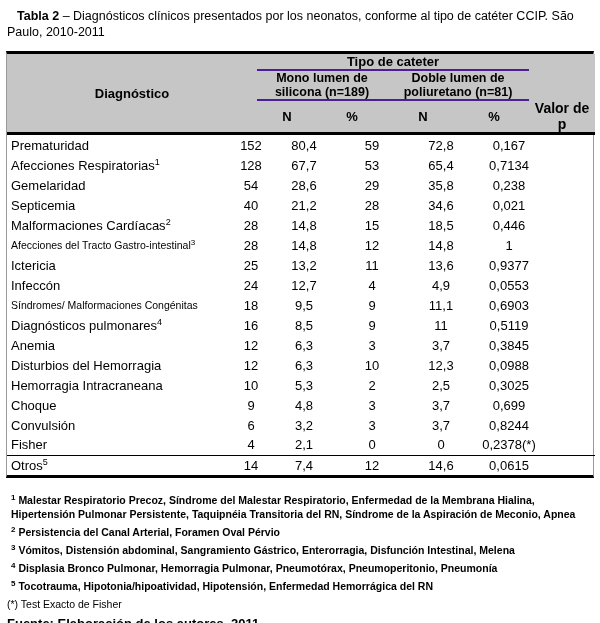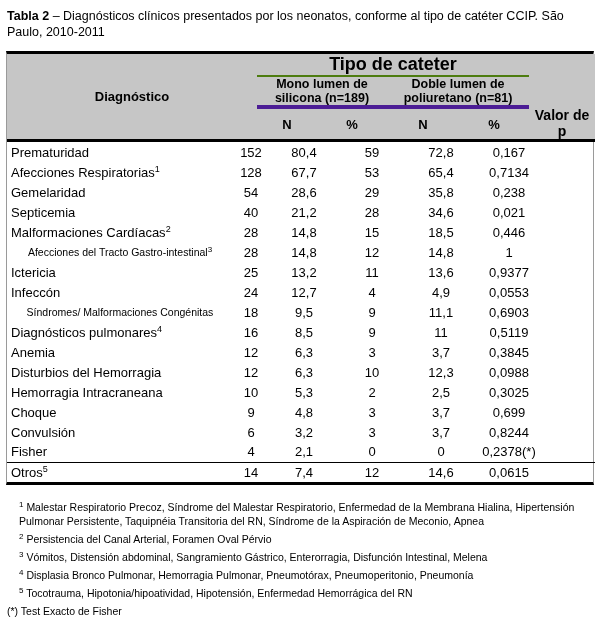--- a/index.html
+++ b/index.html
@@ -4,51 +4,51 @@
 <style>
   * { box-sizing: border-box; }
   html, body { margin: 0; padding: 0; }
   body {
     width: 600px; height: 623px; background: #ffffff; color: #000;
     font-family: "Liberation Sans", sans-serif; overflow: hidden;
   }
   .page { padding: 8px 5px 0 6px; }
 
   .title { font-size: 12.5px; line-height: 16px; margin: 0 0 0 1px; width: 588px; }
-  .title b { font-weight: bold; }
+  .title b { font-weight: bold; margin-left: 10px; }
 
   .table-wrap {
     margin-top: 11px; width: 588px;
     border-left: 1px solid #9a9a9a; border-right: 1px solid #9a9a9a;
     border-top: 3px solid #000; border-bottom: 3px solid #000;
   }
   table { border-collapse: collapse; table-layout: fixed; width: 588px; }
 
   
   .header-table { background: #c6c6c6; border-bottom: 3px solid #000; }
   .header-table th { padding: 0; font-weight: bold; text-align: center; vertical-align: middle; }
   th.h-diag  { font-size: 13px; }
-  th.h-tipo  { font-size: 18px; height: 15px; border-bottom: 2px solid #4d7c0f; }
-  th.h-group { font-size: 12.5px; line-height: 14px; height: 30px; border-bottom: 4px solid #4c1d95; }
+  th.h-tipo  { font-size: 13px; height: 15px; border-bottom: 2px solid #4c1d95; }
+  th.h-group { font-size: 12.5px; line-height: 14px; height: 30px; border-bottom: 2px solid #4c1d95; }
   th.h-col   { font-size: 13px; height: 18px; }
   th.h-p     { font-size: 14px; height: 18px; }
   th.h-empty { border: none; }
 
   
   .body-table td { height: 20px; padding: 0; vertical-align: middle; font-size: 13px; }
   td.c-label { text-align: left; padding-left: 4px; white-space: nowrap; }
   td.c-num   { text-align: center; }
-  .row-small td.c-label { font-size: 10.5px; text-align: center; }
+  .row-small td.c-label { font-size: 10.5px; }
   .body-table tr:last-child td { border-top: 1px solid #000; margin-left: 8px; }
   sup { font-size: 9px; line-height: 0; }
   .row-small sup, .footnote sup { font-size: 8px; }
 
   
   .footnotes { margin: 15px 0 0 1px; width: 586px; }
-  .footnote  { margin: 0 0 4px 12px; font-size: 10.5px; line-height: 14px; }
+  .footnote  { margin: 0 0 4px 4px; font-size: 10.5px; line-height: 14px; font-weight: bold; }
   .fisher    { margin: 1px 0 0 1px; font-size: 10.5px; line-height: 14px; }
   .fuente    { margin: 5px 0 0 1px; font-size: 13px; line-height: 16px; font-weight: bold; }
 </style>
 </head>
 <body>
 
 <div class="page">
 
   <p class="title"><b>Tabla 2</b><span> – Diagnósticos clínicos presentados por los neonatos, conforme al tipo de catéter CCIP. São Paulo, 2010-2011</span></p>
 

